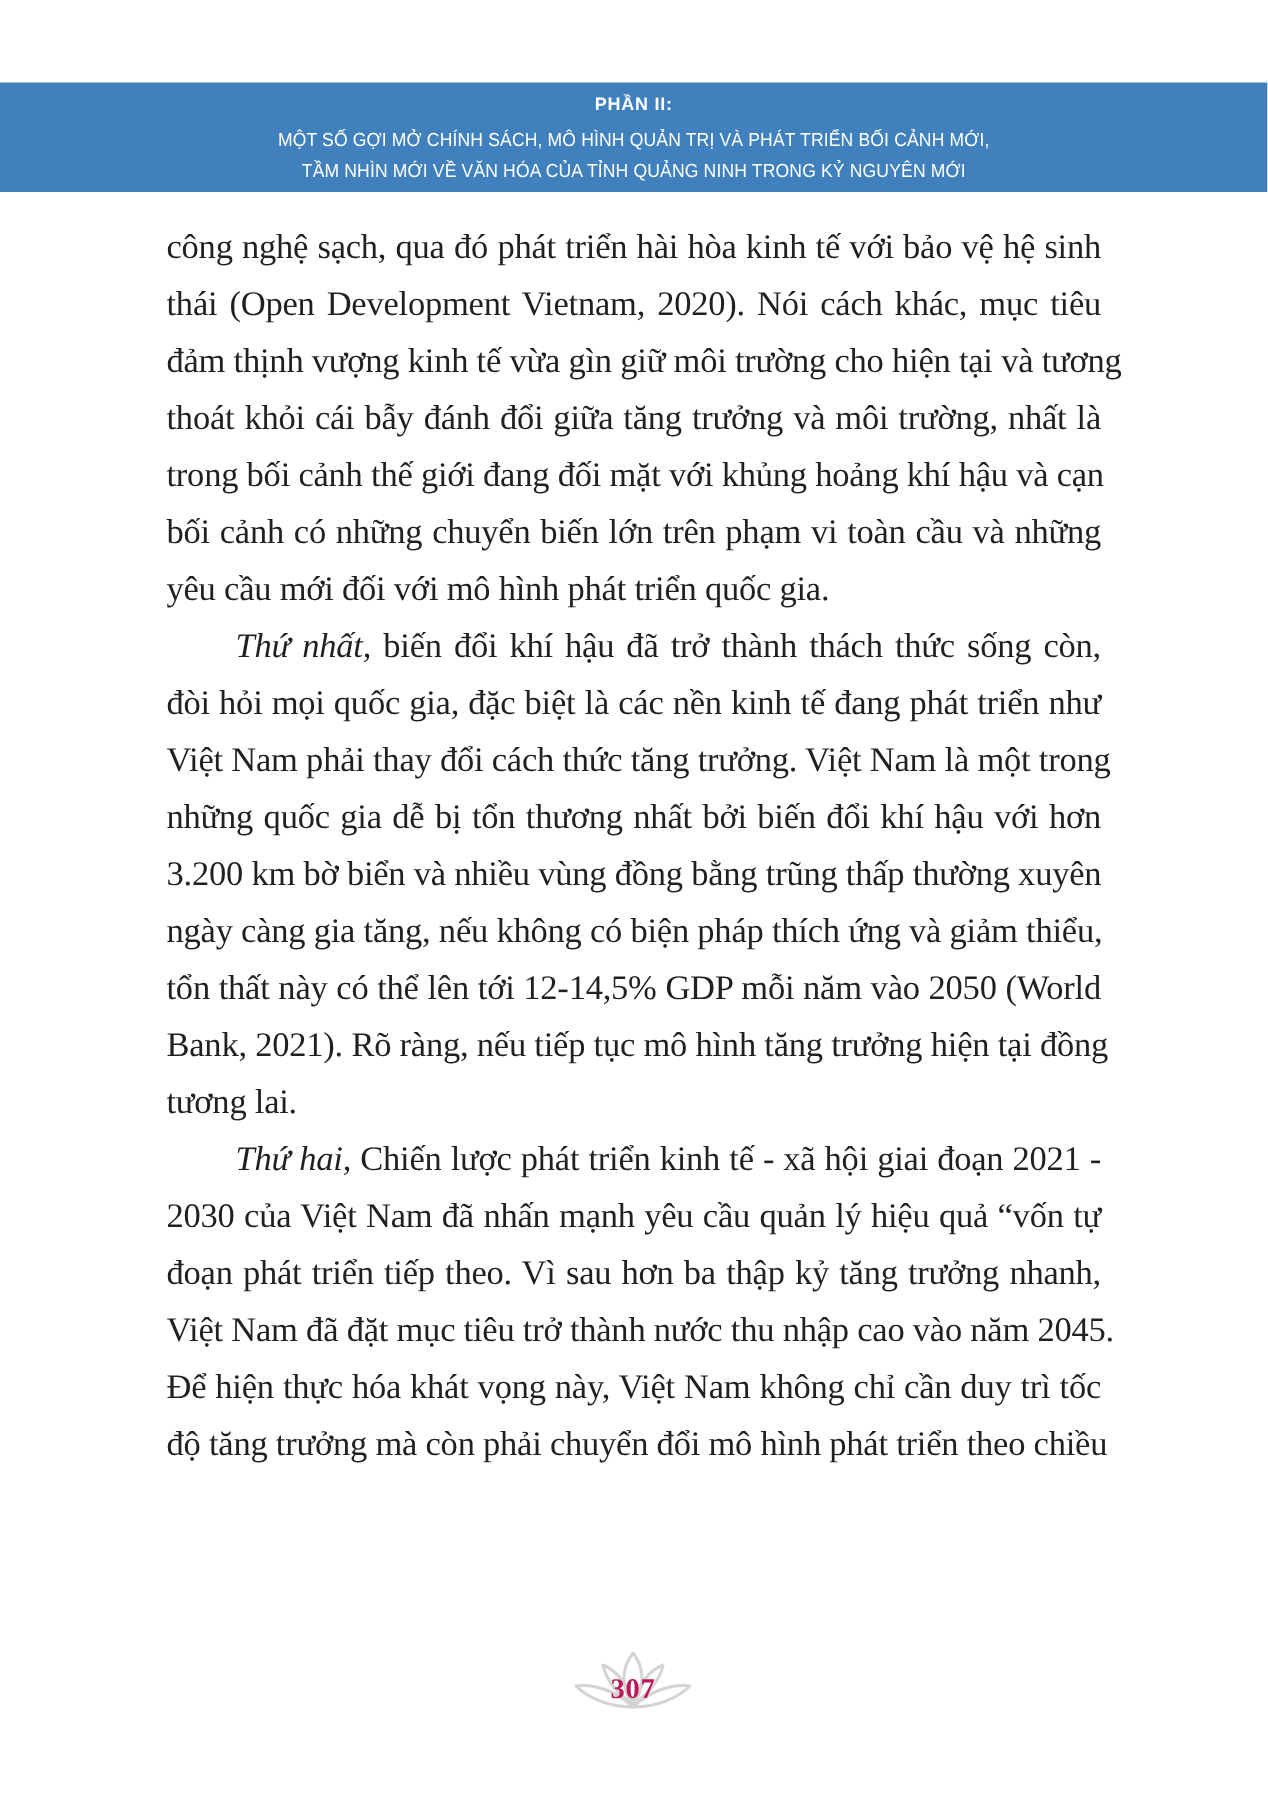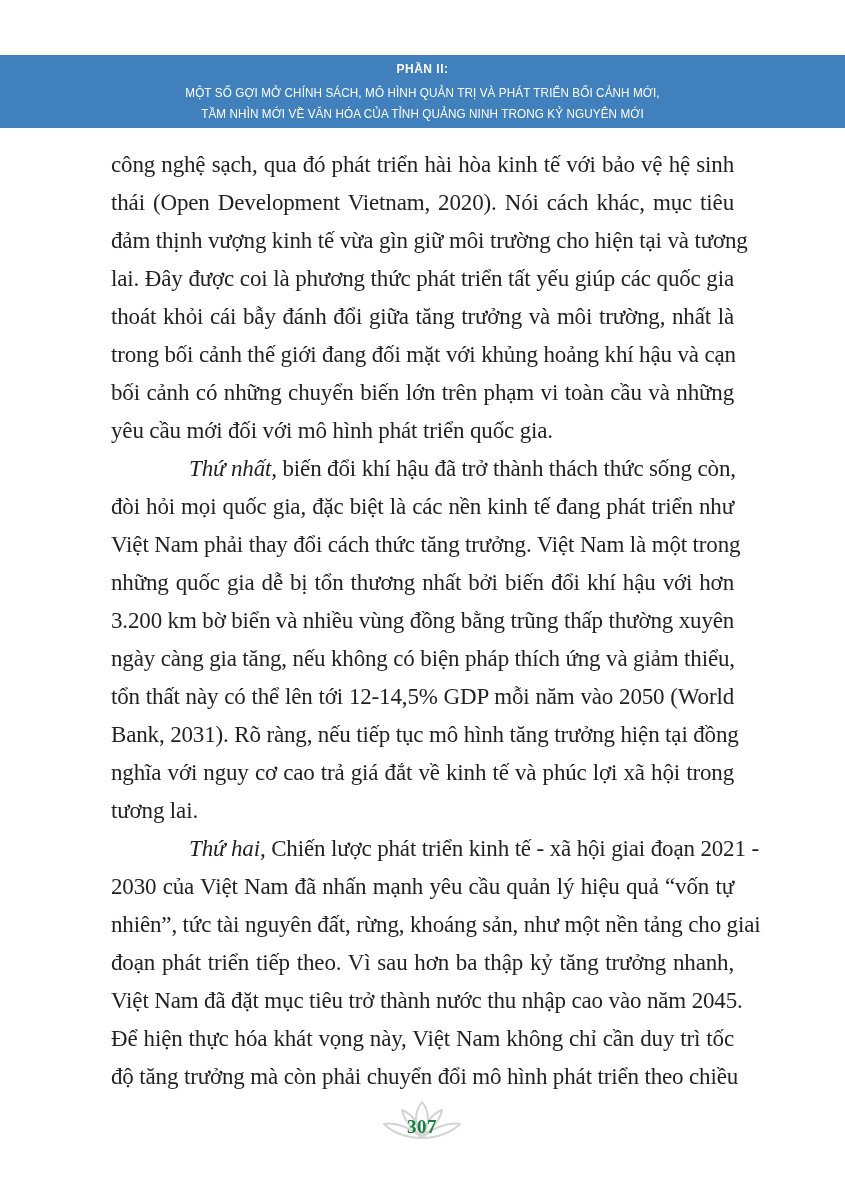--- a/index.html
+++ b/index.html
@@ -51,21 +51,20 @@
     position: absolute;
     left: 111px;
     top: 146px;
     width: 623px;
     font-size: 23px;
     line-height: 38px;
     text-align: justify;
     letter-spacing: -0.15px;
   }
   .content em {
-    margin-left: 32px;
   }
   .line {
     display: block;
     text-align: justify;
     text-align-last: justify;
     white-space: nowrap;
     height: 38px;
   }
   .line.last {
     text-align-last: left;
@@ -86,63 +85,60 @@
     left: 0; top: 0;
   }
   .page-num {
     position: absolute;
     left: 0; right: 0;
     top: 18px;
     text-align: center;
     font-family: "Liberation Serif", "DejaVu Serif", serif;
     font-weight: bold;
     font-size: 19px;
-    color: #15803d;
+    color: #be185d;
     letter-spacing: 0.5px;
   }
 </style>
 </head>
 <body>
 
 <div class="banner" style="background: rgb(63, 128, 189);">
   <div class="banner-part">PHẦN II:</div>
   <div class="banner-sub l1">MỘT SỐ GỢI MỞ CHÍNH SÁCH, MÔ HÌNH QUẢN TRỊ VÀ PHÁT TRIỂN BỐI CẢNH MỚI,</div>
   <div class="banner-sub l2">TẦM NHÌN MỚI VỀ VĂN HÓA CỦA TỈNH QUẢNG NINH TRONG KỶ NGUYÊN MỚI</div>
 </div>
 
 <div class="content">
 
   <div>
     <span class="line">công nghệ sạch, qua đó phát triển hài hòa kinh tế với bảo vệ hệ sinh</span>
     <span class="line">thái (Open Development Vietnam, 2020). Nói cách khác, mục tiêu</span>
     <span class="line">đảm thịnh vượng kinh tế vừa gìn giữ môi trường cho hiện tại và tương</span>
-    <span class="line">lai. Đây được coi là phương thức phát triển tất yếu giúp các quốc gia</span>
     <span class="line">thoát khỏi cái bẫy đánh đổi giữa tăng trưởng và môi trường, nhất là</span>
     <span class="line">trong bối cảnh thế giới đang đối mặt với khủng hoảng khí hậu và cạn</span>
     <span class="line">bối cảnh có những chuyển biến lớn trên phạm vi toàn cầu và những</span>
     <span class="line last">yêu cầu mới đối với mô hình phát triển quốc gia.</span>
   </div>
 
   <div>
     <span class="line ind"><em>Thứ nhất,</em><span> biến đổi khí hậu đã trở thành thách thức sống còn,</span></span>
     <span class="line">đòi hỏi mọi quốc gia, đặc biệt là các nền kinh tế đang phát triển như</span>
     <span class="line">Việt Nam phải thay đổi cách thức tăng trưởng. Việt Nam là một trong</span>
     <span class="line">những quốc gia dễ bị tổn thương nhất bởi biến đổi khí hậu với hơn</span>
     <span class="line">3.200 km bờ biển và nhiều vùng đồng bằng trũng thấp thường xuyên</span>
     <span class="line">ngày càng gia tăng, nếu không có biện pháp thích ứng và giảm thiểu,</span>
     <span class="line">tổn thất này có thể lên tới 12-14,5% GDP mỗi năm vào 2050 (World</span>
-    <span class="line">Bank, 2031). Rõ ràng, nếu tiếp tục mô hình tăng trưởng hiện tại đồng</span>
-    <span class="line">nghĩa với nguy cơ cao trả giá đắt về kinh tế và phúc lợi xã hội trong</span>
+    <span class="line">Bank, 2021). Rõ ràng, nếu tiếp tục mô hình tăng trưởng hiện tại đồng</span>
     <span class="line last">tương lai.</span>
   </div>
 
   <div>
     <span class="line ind"><em>Thứ hai,</em><span> Chiến lược phát triển kinh tế - xã hội giai đoạn 2021 -</span></span>
     <span class="line">2030 của Việt Nam đã nhấn mạnh yêu cầu quản lý hiệu quả “vốn tự</span>
-    <span class="line">nhiên”, tức tài nguyên đất, rừng, khoáng sản, như một nền tảng cho giai</span>
     <span class="line">đoạn phát triển tiếp theo. Vì sau hơn ba thập kỷ tăng trưởng nhanh,</span>
     <span class="line">Việt Nam đã đặt mục tiêu trở thành nước thu nhập cao vào năm 2045.</span>
     <span class="line">Để hiện thực hóa khát vọng này, Việt Nam không chỉ cần duy trì tốc</span>
     <span class="line">độ tăng trưởng mà còn phải chuyển đổi mô hình phát triển theo chiều</span>
   </div>
 </div>
 
 <div class="footer">
   <svg width="100" height="50" viewBox="0 0 100 50">
     <g fill="none" stroke="#d4d4d4" stroke-width="2" stroke-linejoin="round">

